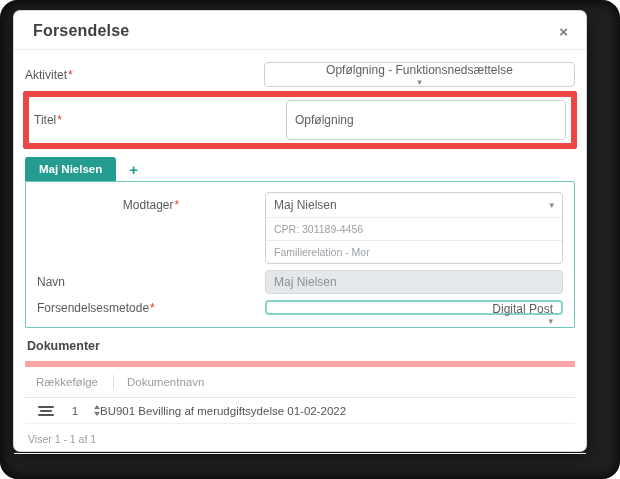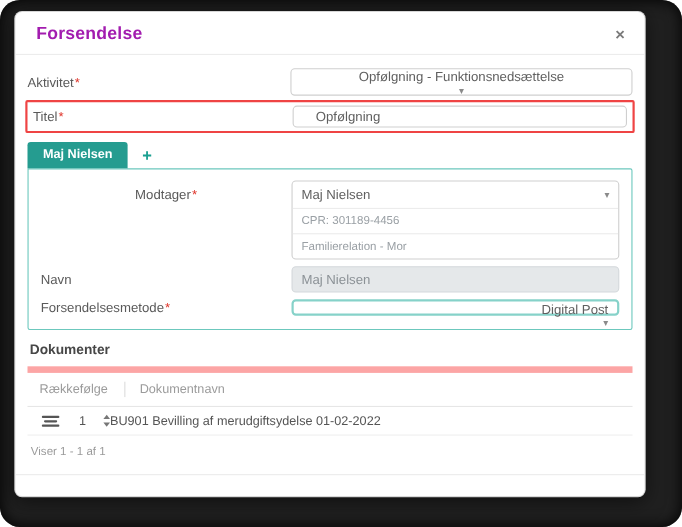--- a/index.html
+++ b/index.html
@@ -15,46 +15,46 @@
   }
   .modal {
     position:absolute; left:14px; top:11px; width:572px; height:440px;
     background:#fff; border-radius:6px; box-shadow:0 0 0 1px #d7d7d7, 0 4px 18px rgba(0,0,0,.55);
     display:flex; flex-direction:column; color:#444;
   }
   .modal-header {
     display:flex; align-items:center; justify-content:space-between;
     padding:11px 18px 9px 19px; border-bottom:1px solid #ececec;
   }
-  .modal-title { font-size:16px; font-weight:bold; color:#a21caf; letter-spacing:.2px; }
+  .modal-title { font-size:16px; font-weight:bold; color:#404040; letter-spacing:.2px; }
   .close-btn { font-size:15px; font-weight:bold; color:#7a7a7a; cursor:pointer; line-height:1; }
   .modal-body { flex:1; padding:9px 11px 0 11px; }
 
   .frow { display:flex; align-items:center; }
   .lbl { flex:0 0 239px; font-size:12px; color:#5a5a5a; }
   .req { color:#e03a30; margin-left:1px; }
   .ctl { width:318px;flex-direction:column; }
 
   .select, .textbox {
     height:25px; border:1px solid #cfcfcf; border-radius:4px; background:#fff;
     display:flex; align-items:center; padding:0 8px; font-size:12px; color:#5f5f5f;
     width:100%;
   }
   .select { justify-content:space-between; cursor:pointer; }
   .caret { font-size:9px; color:#8a8a8a; }
 
   .row-aktivitet { margin:3px 0 4px 0; }
 
   .row-titel {
-    border:2px solid #ef4444; border-radius:2px; padding:3px 5px; margin:0 -2px 7px -2px;
+    border:6px solid #ef4444; border-radius:2px; padding:3px 5px; margin:0 -2px 7px -2px;gap:16px;
   }
   .row-titel .lbl { flex-basis:236px; }
   .titel-input {
-    height:20px; width:318px; border:1px solid #cfcfcf; border-radius:4px;
-    padding:0 20px; font-size:12px; color:#5f5f5f; outline:none;
+    height:40px; width:318px; border:1px solid #cfcfcf; border-radius:4px;
+    padding:0 8px; font-size:12px; color:#5f5f5f; outline:none;
     font-family:"Liberation Sans", sans-serif;
   }
 
   .tabs { display:flex; align-items:flex-end; height:25px; }
   .tab-active {
     background:#259c90; color:#fff; font-size:11.5px; font-weight:bold;
     padding:6px 14px 6px 14px; border-radius:3px 3px 0 0; cursor:pointer;
   }
   .tab-add {
     color:#1ba091; font-size:15px; font-weight:bold; padding:0 13px 3px 13px; cursor:pointer;

